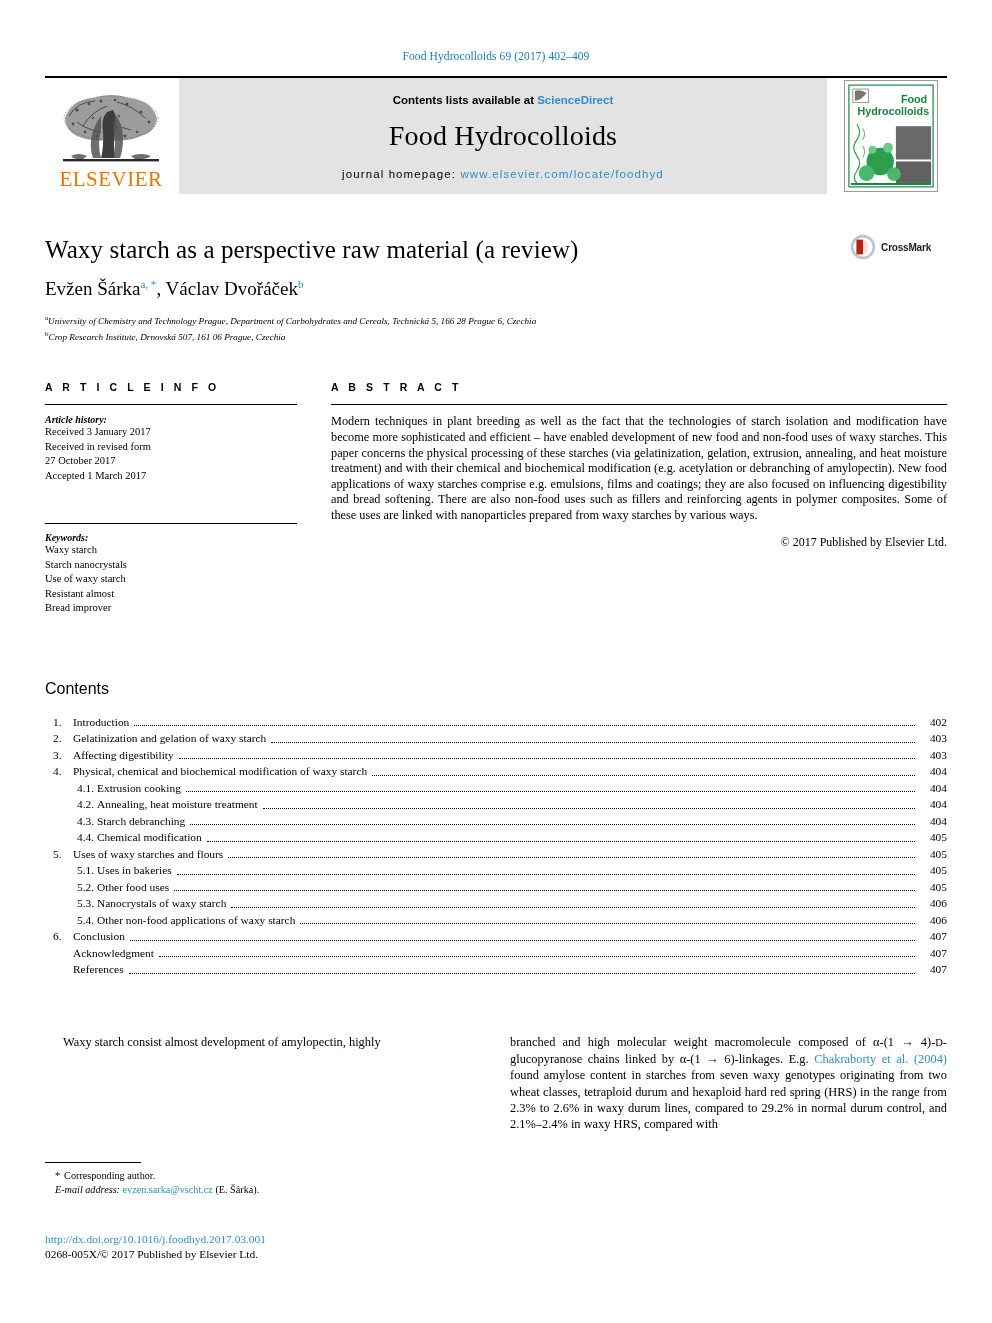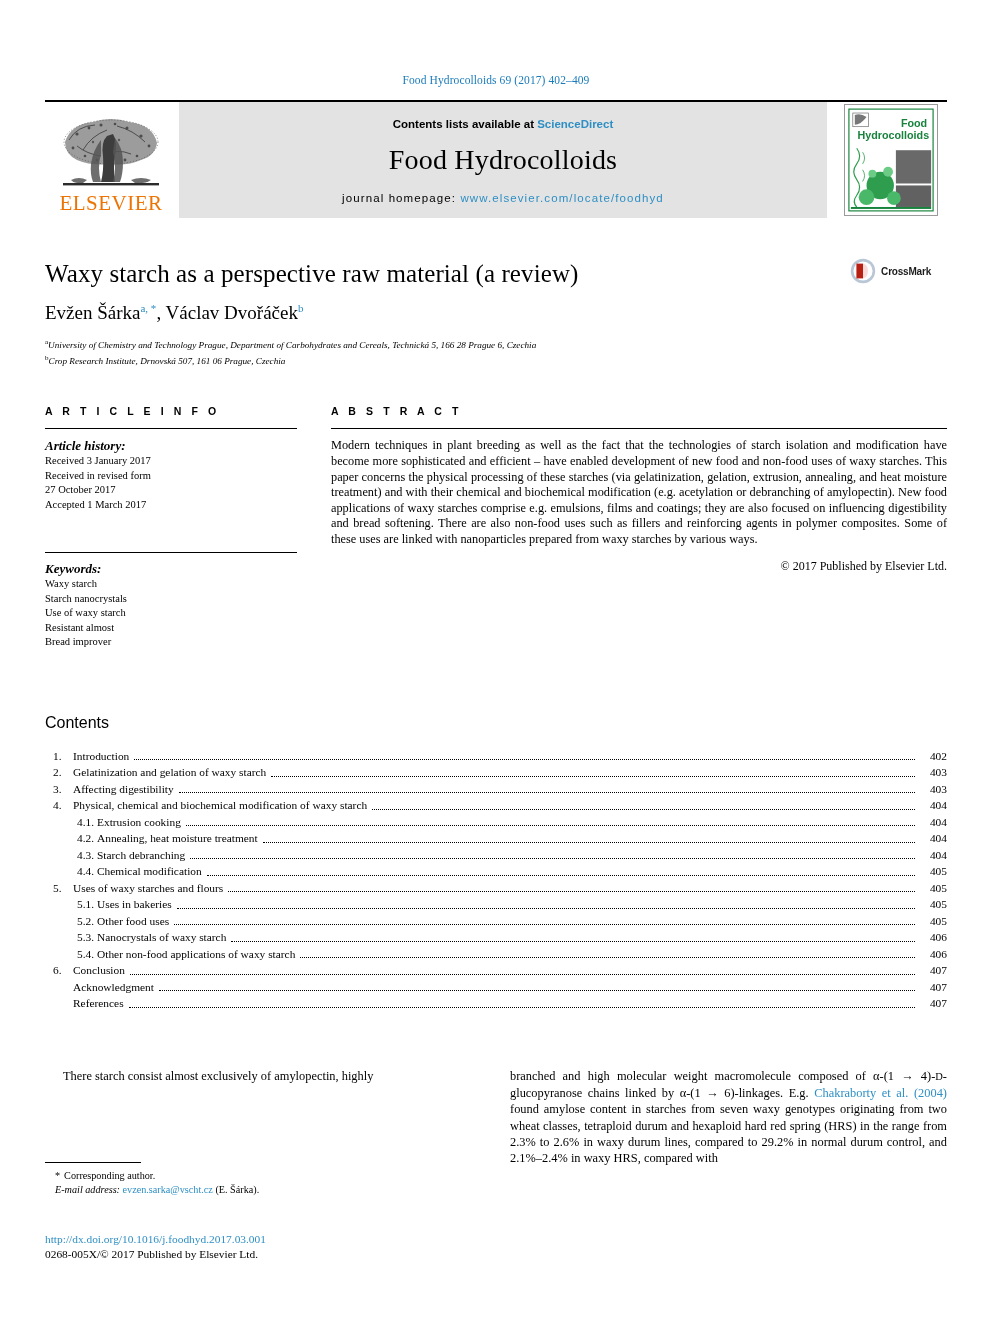--- a/index.html
+++ b/index.html
@@ -14,21 +14,21 @@
     overflow: hidden;
   }
   .page { position: relative; width: 992px; height: 1323px; padding: 0; }
 
   
   .runhead {
     text-align: center;
     font-family: "Liberation Serif", serif;
     font-size: 11.5px;
     color: #1a7bb9;
-    padding-top: 74px;
+    padding-top: 50px;
     letter-spacing: .1px;
   }
 
   
   .masthead {
     margin: 14px 45px 0 45px;
     border-top: 2.5px solid #000;
     display: flex;
     align-items: stretch;
     height: 118px;
@@ -139,21 +139,21 @@
   .col-abs { flex: 1 1 auto; }
   .secthead {
     font-family: "Liberation Sans", sans-serif;
     font-weight: bold;
     font-size: 10.5px;
     letter-spacing: 3.6px;
     margin-bottom: 11px;
   }
   .rule { border-top: 1.6px solid #000; margin-bottom: 9px; }
   .rule-thin { border-top: 1px solid #000; margin: 0 0 8px 0; }
-  .ai-label { font-style: italic; font-weight: bold; font-size: 13px; }
+  .ai-label { font-style: italic; font-weight: bold; font-size: 10px; }
   .ai-line { font-size: 10.5px; line-height: 14.5px; }
   .kw-block { margin-top: 40px; }
   .abstract-body {
     font-size: 12.3px;
     line-height: 15.6px;
     text-align: justify;
     margin: 0;
   }
   .copyline {
     text-align: right;
@@ -462,21 +462,21 @@
           <span class="toc-num"></span>
           <span class="toc-label">References</span>
           <span class="toc-dots"></span>
           <span class="toc-page">407</span>
         </div>
       </div>
   </div>
 
   <div class="bodycols">
     <div class="bodycol">
-      <p class="bodypara">There starch consist almost exclusively of amylopectin, highly</p>
+      <p class="bodypara">Waxy starch consist almost development of amylopectin, highly</p>
     </div>
     <div class="bodycol">
       <p class="bodypara noind"><span>branched and high molecular weight macromolecule composed of α-(1 → 4)-</span><span style="font-variant:small-caps;font-size:10.5px">D</span><span>-glucopyranose chains linked by α-(1 → 6)-linkages. E.g. </span><span class="cite">Chakraborty et al. (2004)</span><span> found amylose content in starches from seven waxy genotypes originating from two wheat classes, tetraploid durum and hexaploid hard red spring (HRS) in the range from 2.3% to 2.6% in waxy durum lines, compared to 29.2% in normal durum control, and 2.1%–2.4% in waxy HRS, compared with</span></p>
     </div>
   </div>
 
   <div class="footnote">
     <div class="fn-rule"></div>
     <div class="fn-line">
       <span class="star">*</span><span>Corresponding author.</span>

